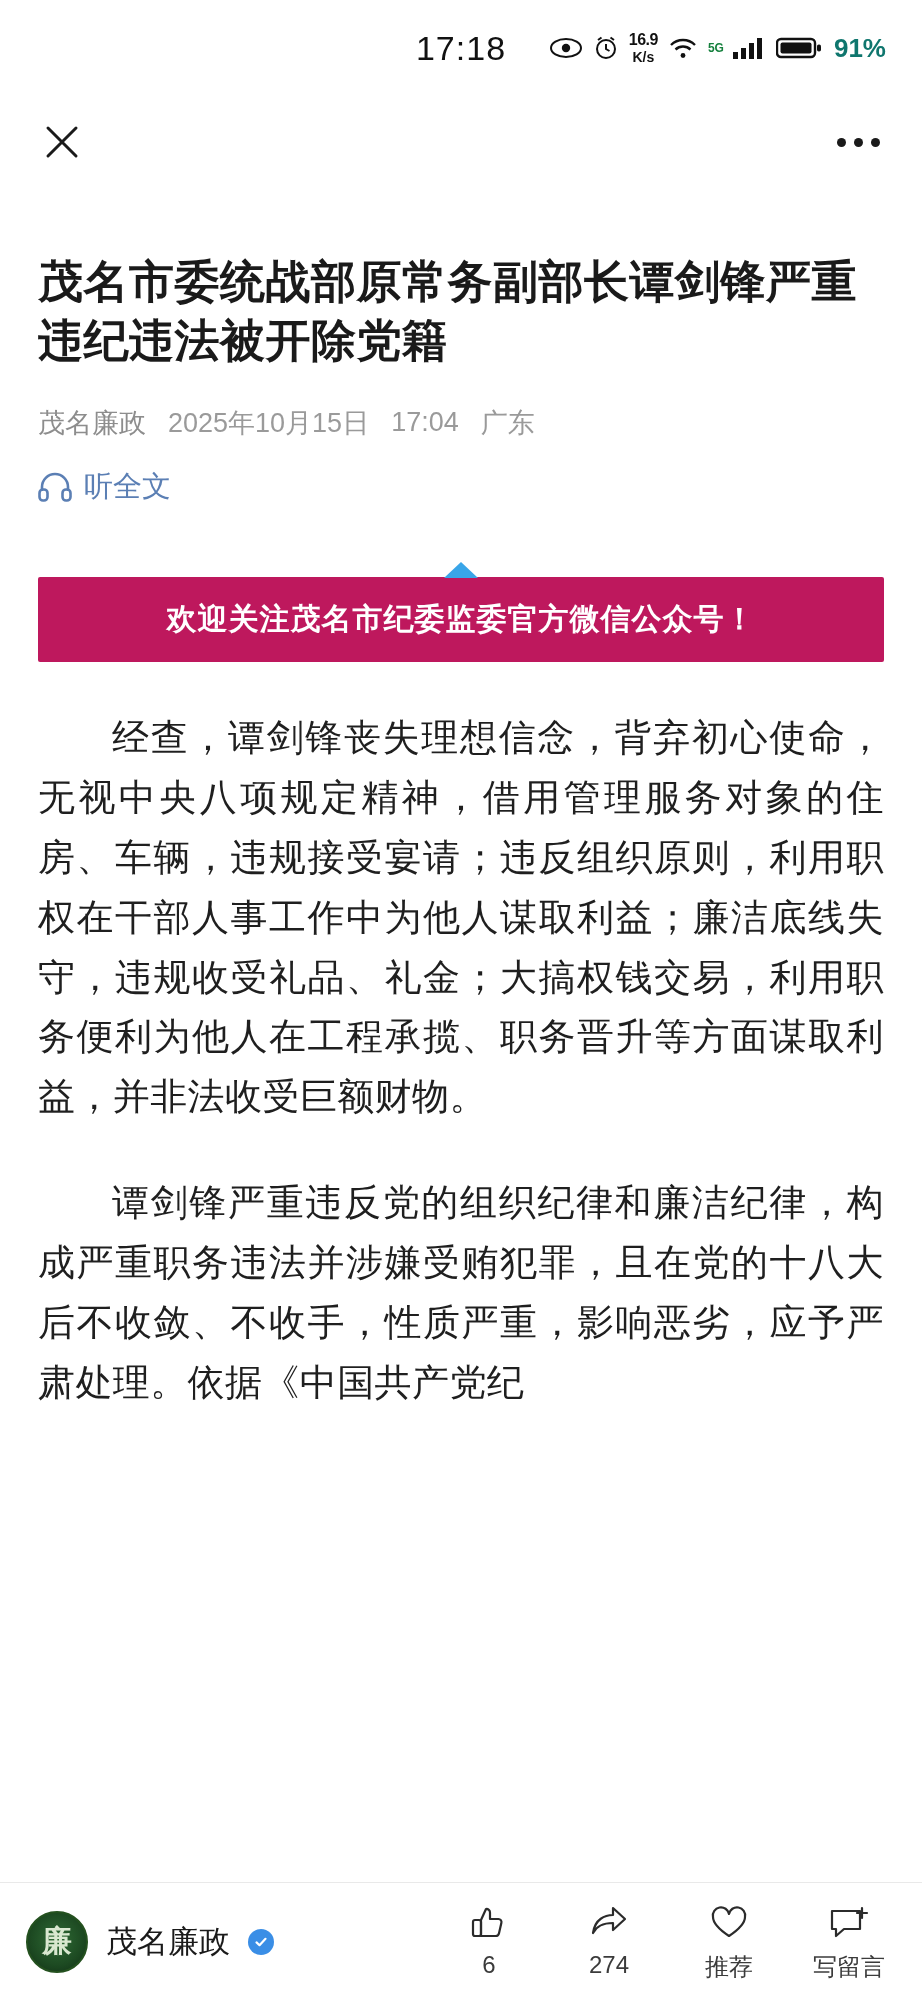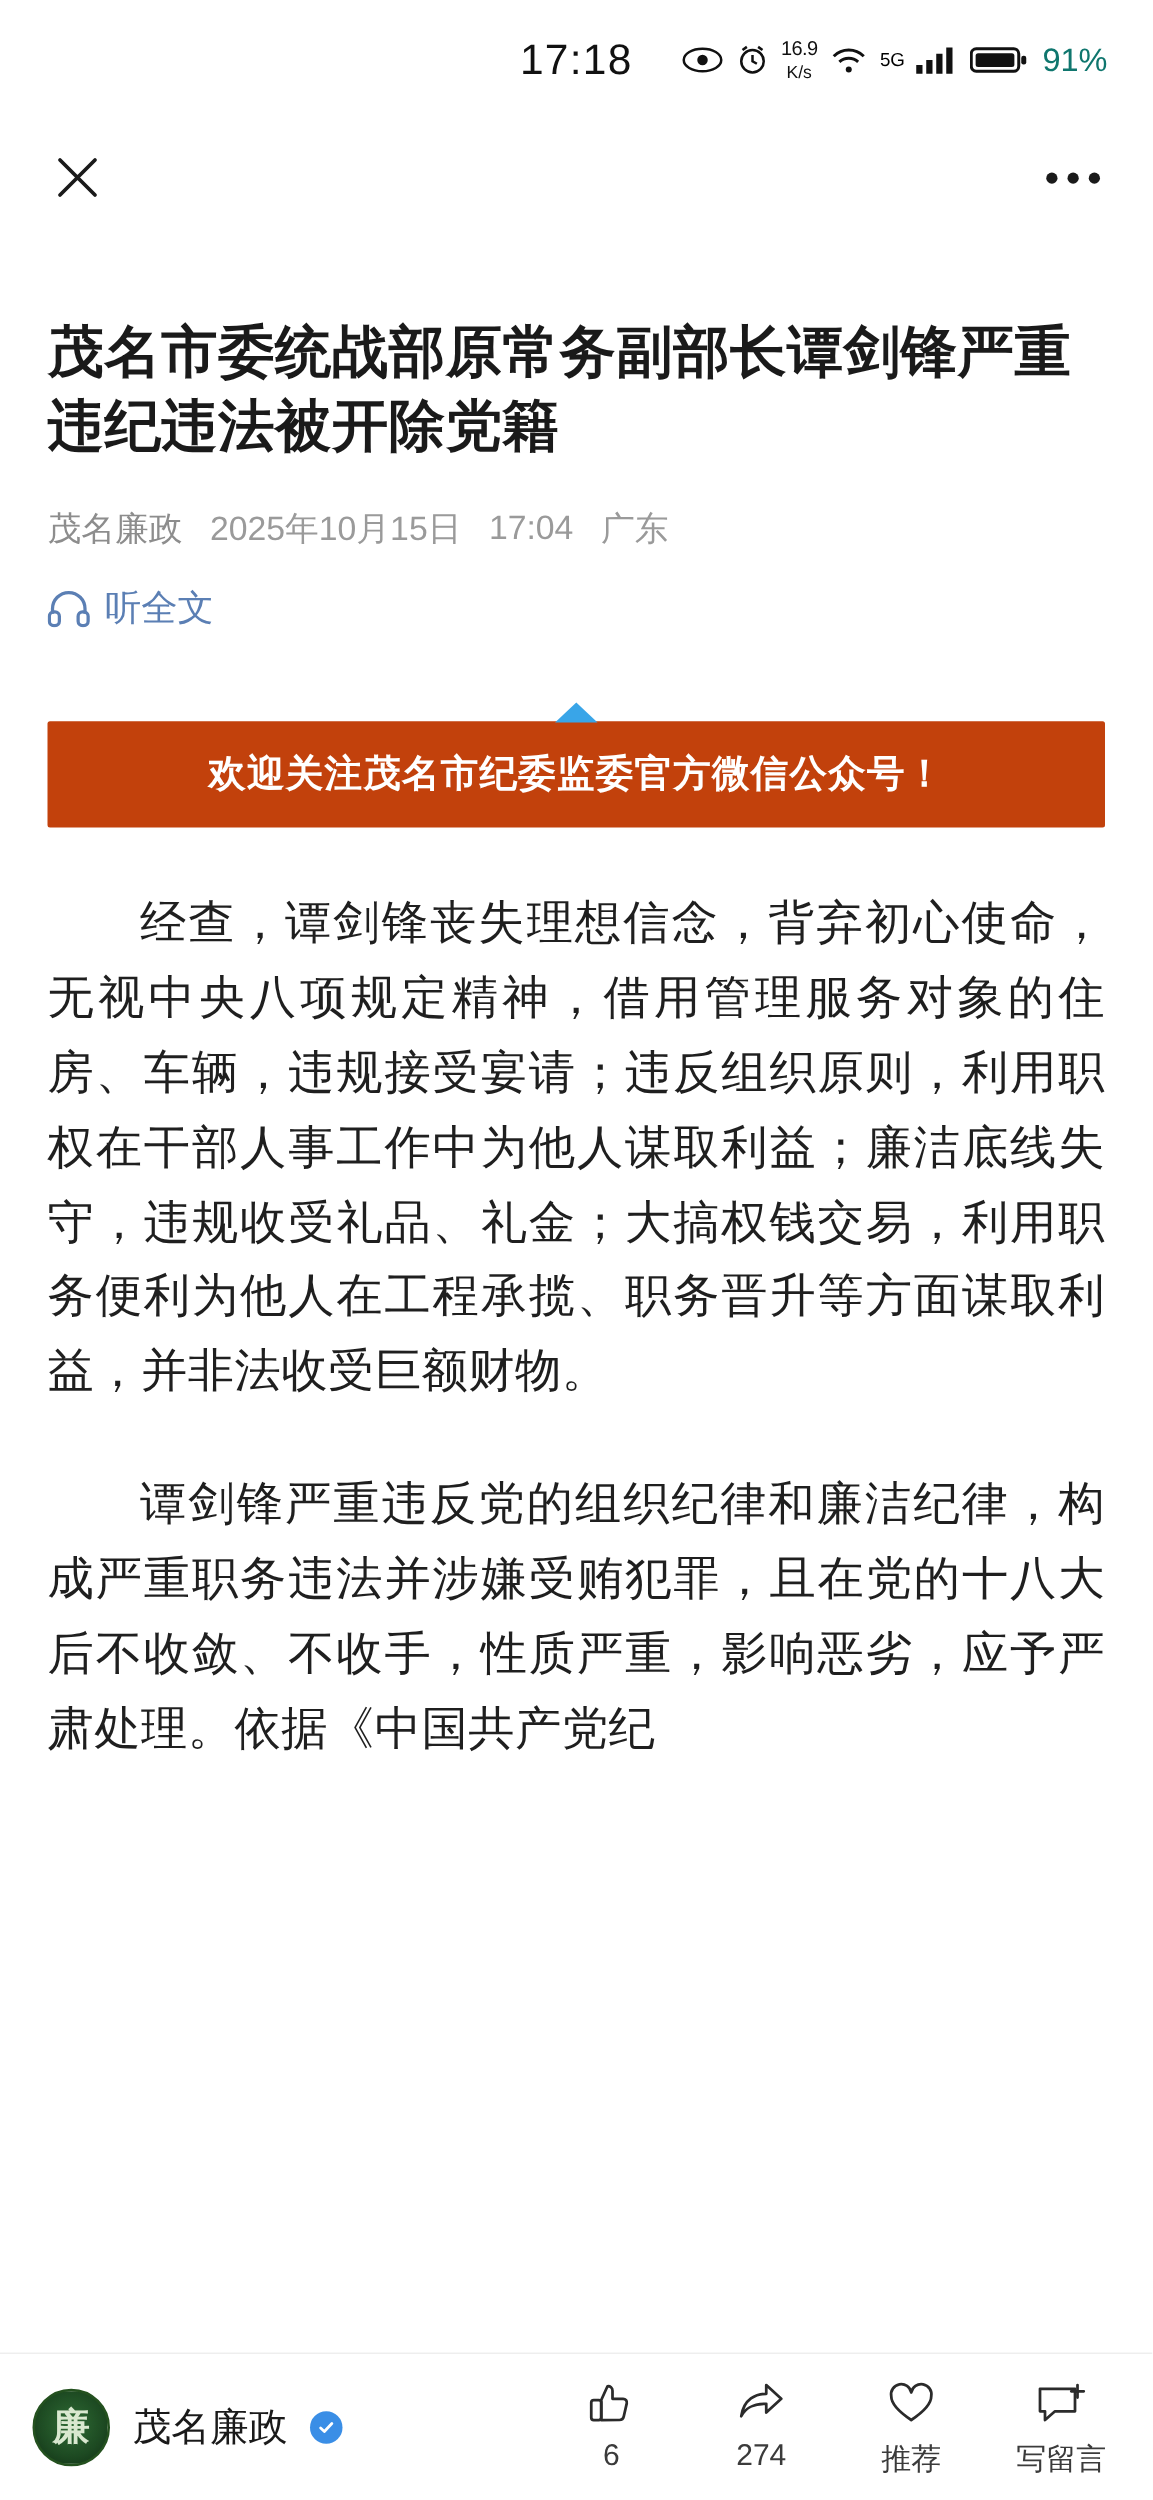--- a/index.html
+++ b/index.html
@@ -34,33 +34,34 @@
     font-weight: 400;
   }
   .status-right {
     position: absolute;
     right: 36px;
     top: 50%;
     transform: translateY(-50%);
     display: flex;
     align-items: center;
     gap: 10px;
+    font-weight: bold;
   }
   .status-right svg { display: block; }
   .netspeed {
     display: flex;
     flex-direction: column;
     align-items: center;
     line-height: 1;
     font-size: 15px;
     color: #111;
   }
   .netspeed .n1 { font-size: 16px; letter-spacing: -0.5px;}
   .netspeed .n2 { font-size: 14px; margin-top: 2px; }
-  .fivege { font-size: 15px; color:#000000; line-height:1; margin-right:-2px;}
+  .fivege { font-size: 12px; color:#15803d; line-height:1; margin-right:-2px;}
   .batt-pct { font-size: 26px; color: #0f766e; margin-left: 2px; }
 
   
   .navbar {
     height: 92px;
     display: flex;
     align-items: center;
     justify-content: space-between;
     padding: 0 34px;
     flex: 0 0 auto;
@@ -104,21 +105,21 @@
   }
   .listen svg { display:block; }
 
   .banner-wrap {
     margin-top: 70px;
     display: flex;
     justify-content: center;
     position: relative;
   }
   .banner {
-    background: #c2410c;
+    background: #be185d;
     color: #ffffff;
     font-size: 30px;
     font-weight: 700;
     padding: 22px 30px;
     letter-spacing: 1px;
     position: relative;
     border-radius: 2px;
     width: 100%;
     text-align: center;
   }

